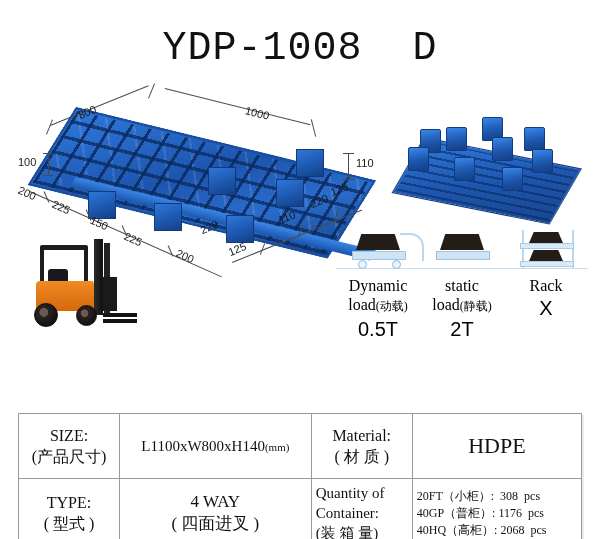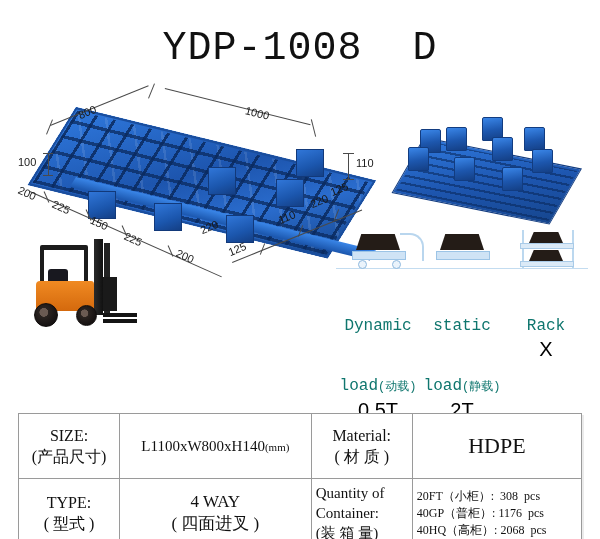--- a/index.html
+++ b/index.html
@@ -255,26 +255,25 @@
   .rack-frame {
     position: absolute; left: 18px; top: 2px; width: 48px; height: 38px;
     border-left: 2px solid #bcd8ef; border-right: 2px solid #bcd8ef;
   }
   .rack-shelf {
     position: absolute; left: 16px; width: 52px; height: 4px;
     background: #dbeaf7; border: 1px solid #a9cbe8;
   }
 
   .load-label {
-    font-family: Liberation Mono, monospace;
+    font-family: Liberation Serif, serif;
     font-size: 16px;
     line-height: 19px;
-    color: #0f766e;
+    color: #000000;
     white-space: nowrap;
-    margin-top: 41px;
   }
   .load-label .cn { font-size: 12px; }
   .load-value {
     font-family: "Liberation Sans", sans-serif;
     font-size: 20px;
     line-height: 24px;
     margin-top: 1px;
     color: #000000;
   }
 

